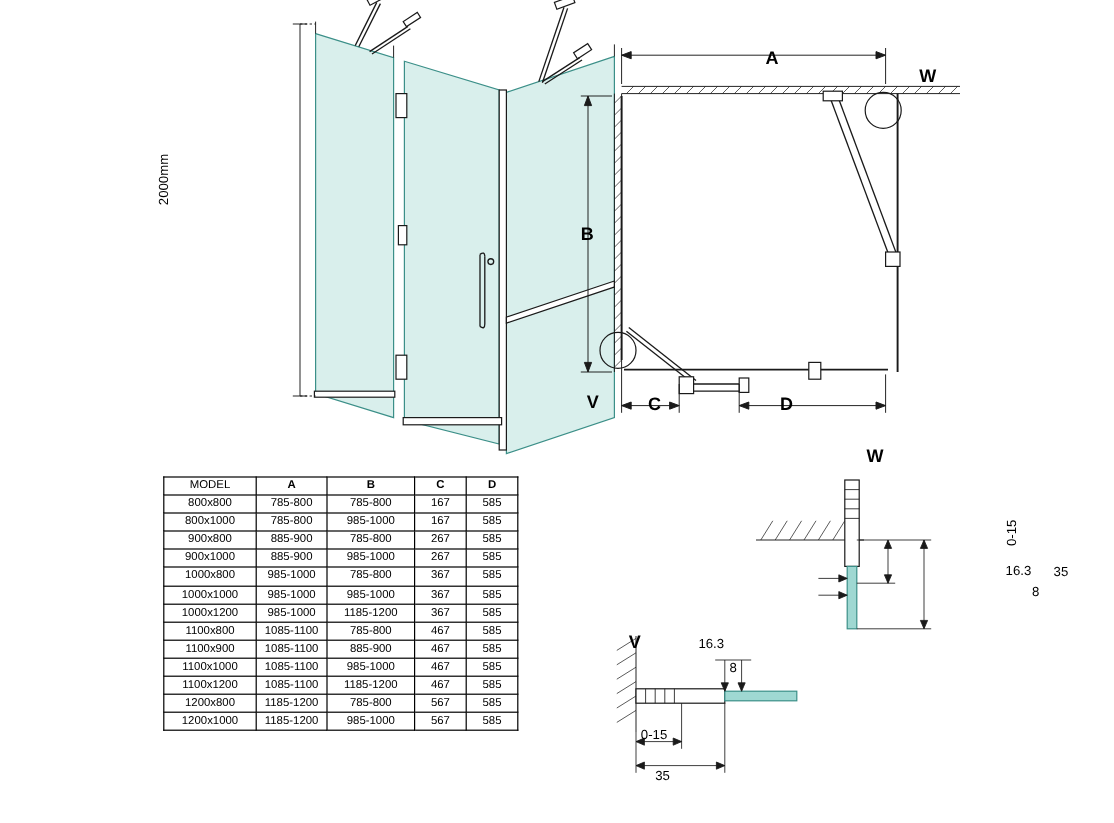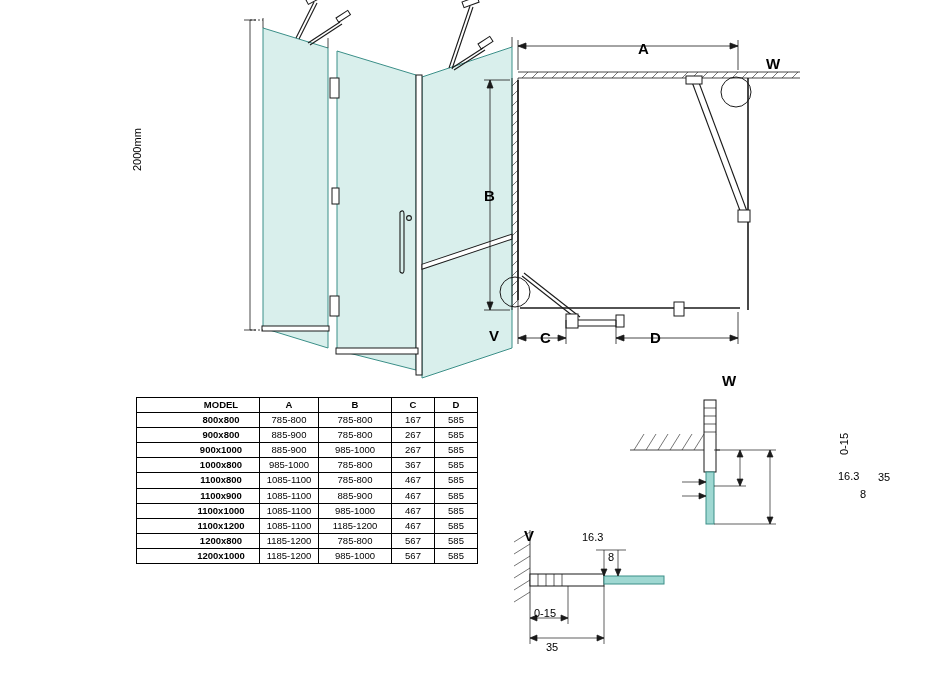--- a/index.html
+++ b/index.html
@@ -5,21 +5,21 @@
   html,body{margin:0;padding:0;background:#ffffff;}
   body{width:928px;height:686px;position:relative;font-family:"Liberation Sans",sans-serif;color:#000;}
   .stage{position:absolute;left:0;top:0;width:928px;height:686px;overflow:hidden;}
   svg{display:block;}
   .lbl{position:absolute;font-family:"Liberation Sans",sans-serif;font-size:11px;color:#000;white-space:nowrap;}
   .lbl.big{font-size:15px;font-weight:bold;}
   
   table.spec{position:absolute;left:136px;top:397px;border-collapse:collapse;font-size:9.5px;}
   table.spec td,table.spec th{border:1px solid #000;text-align:center;padding:0;height:14.1px;line-height:14.1px;font-weight:normal;}
   table.spec th{font-weight:bold;font-size:9.5px;}
-  table.spec td.model,table.spec th.model{width:76px;font-weight:bold;padding-left:46px;}
+  table.spec td.model,table.spec th.model{width:76px;font-weight:normal;}
   table.spec td.ca,table.spec th.ca{width:58px;}
   table.spec td.cb,table.spec th.cb{width:72px;}
   table.spec td.cc,table.spec th.cc{width:42px;}
   table.spec td.cd,table.spec th.cd{width:42px;}
 </style>
 </head>
 <body>
 
 <div class="stage">
 
@@ -328,20 +328,27 @@
     </thead>
     <tbody id="spec-body">
         <tr>
           <td class="model">800x800</td>
           <td class="ca">785-800</td>
           <td class="cb">785-800</td>
           <td class="cc">167</td>
           <td class="cd">585</td>
         </tr>
         <tr>
+          <td class="model">800x1000</td>
+          <td class="ca">785-800</td>
+          <td class="cb">985-1000</td>
+          <td class="cc">167</td>
+          <td class="cd">585</td>
+        </tr>
+        <tr>
           <td class="model">900x800</td>
           <td class="ca">885-900</td>
           <td class="cb">785-800</td>
           <td class="cc">267</td>
           <td class="cd">585</td>
         </tr>
         <tr>
           <td class="model">900x1000</td>
           <td class="ca">885-900</td>
           <td class="cb">985-1000</td>
@@ -349,20 +356,34 @@
           <td class="cd">585</td>
         </tr>
         <tr>
           <td class="model">1000x800</td>
           <td class="ca">985-1000</td>
           <td class="cb">785-800</td>
           <td class="cc">367</td>
           <td class="cd">585</td>
         </tr>
         <tr>
+          <td class="model">1000x1000</td>
+          <td class="ca">985-1000</td>
+          <td class="cb">985-1000</td>
+          <td class="cc">367</td>
+          <td class="cd">585</td>
+        </tr>
+        <tr>
+          <td class="model">1000x1200</td>
+          <td class="ca">985-1000</td>
+          <td class="cb">1185-1200</td>
+          <td class="cc">367</td>
+          <td class="cd">585</td>
+        </tr>
+        <tr>
           <td class="model">1100x800</td>
           <td class="ca">1085-1100</td>
           <td class="cb">785-800</td>
           <td class="cc">467</td>
           <td class="cd">585</td>
         </tr>
         <tr>
           <td class="model">1100x900</td>
           <td class="ca">1085-1100</td>
           <td class="cb">885-900</td>

